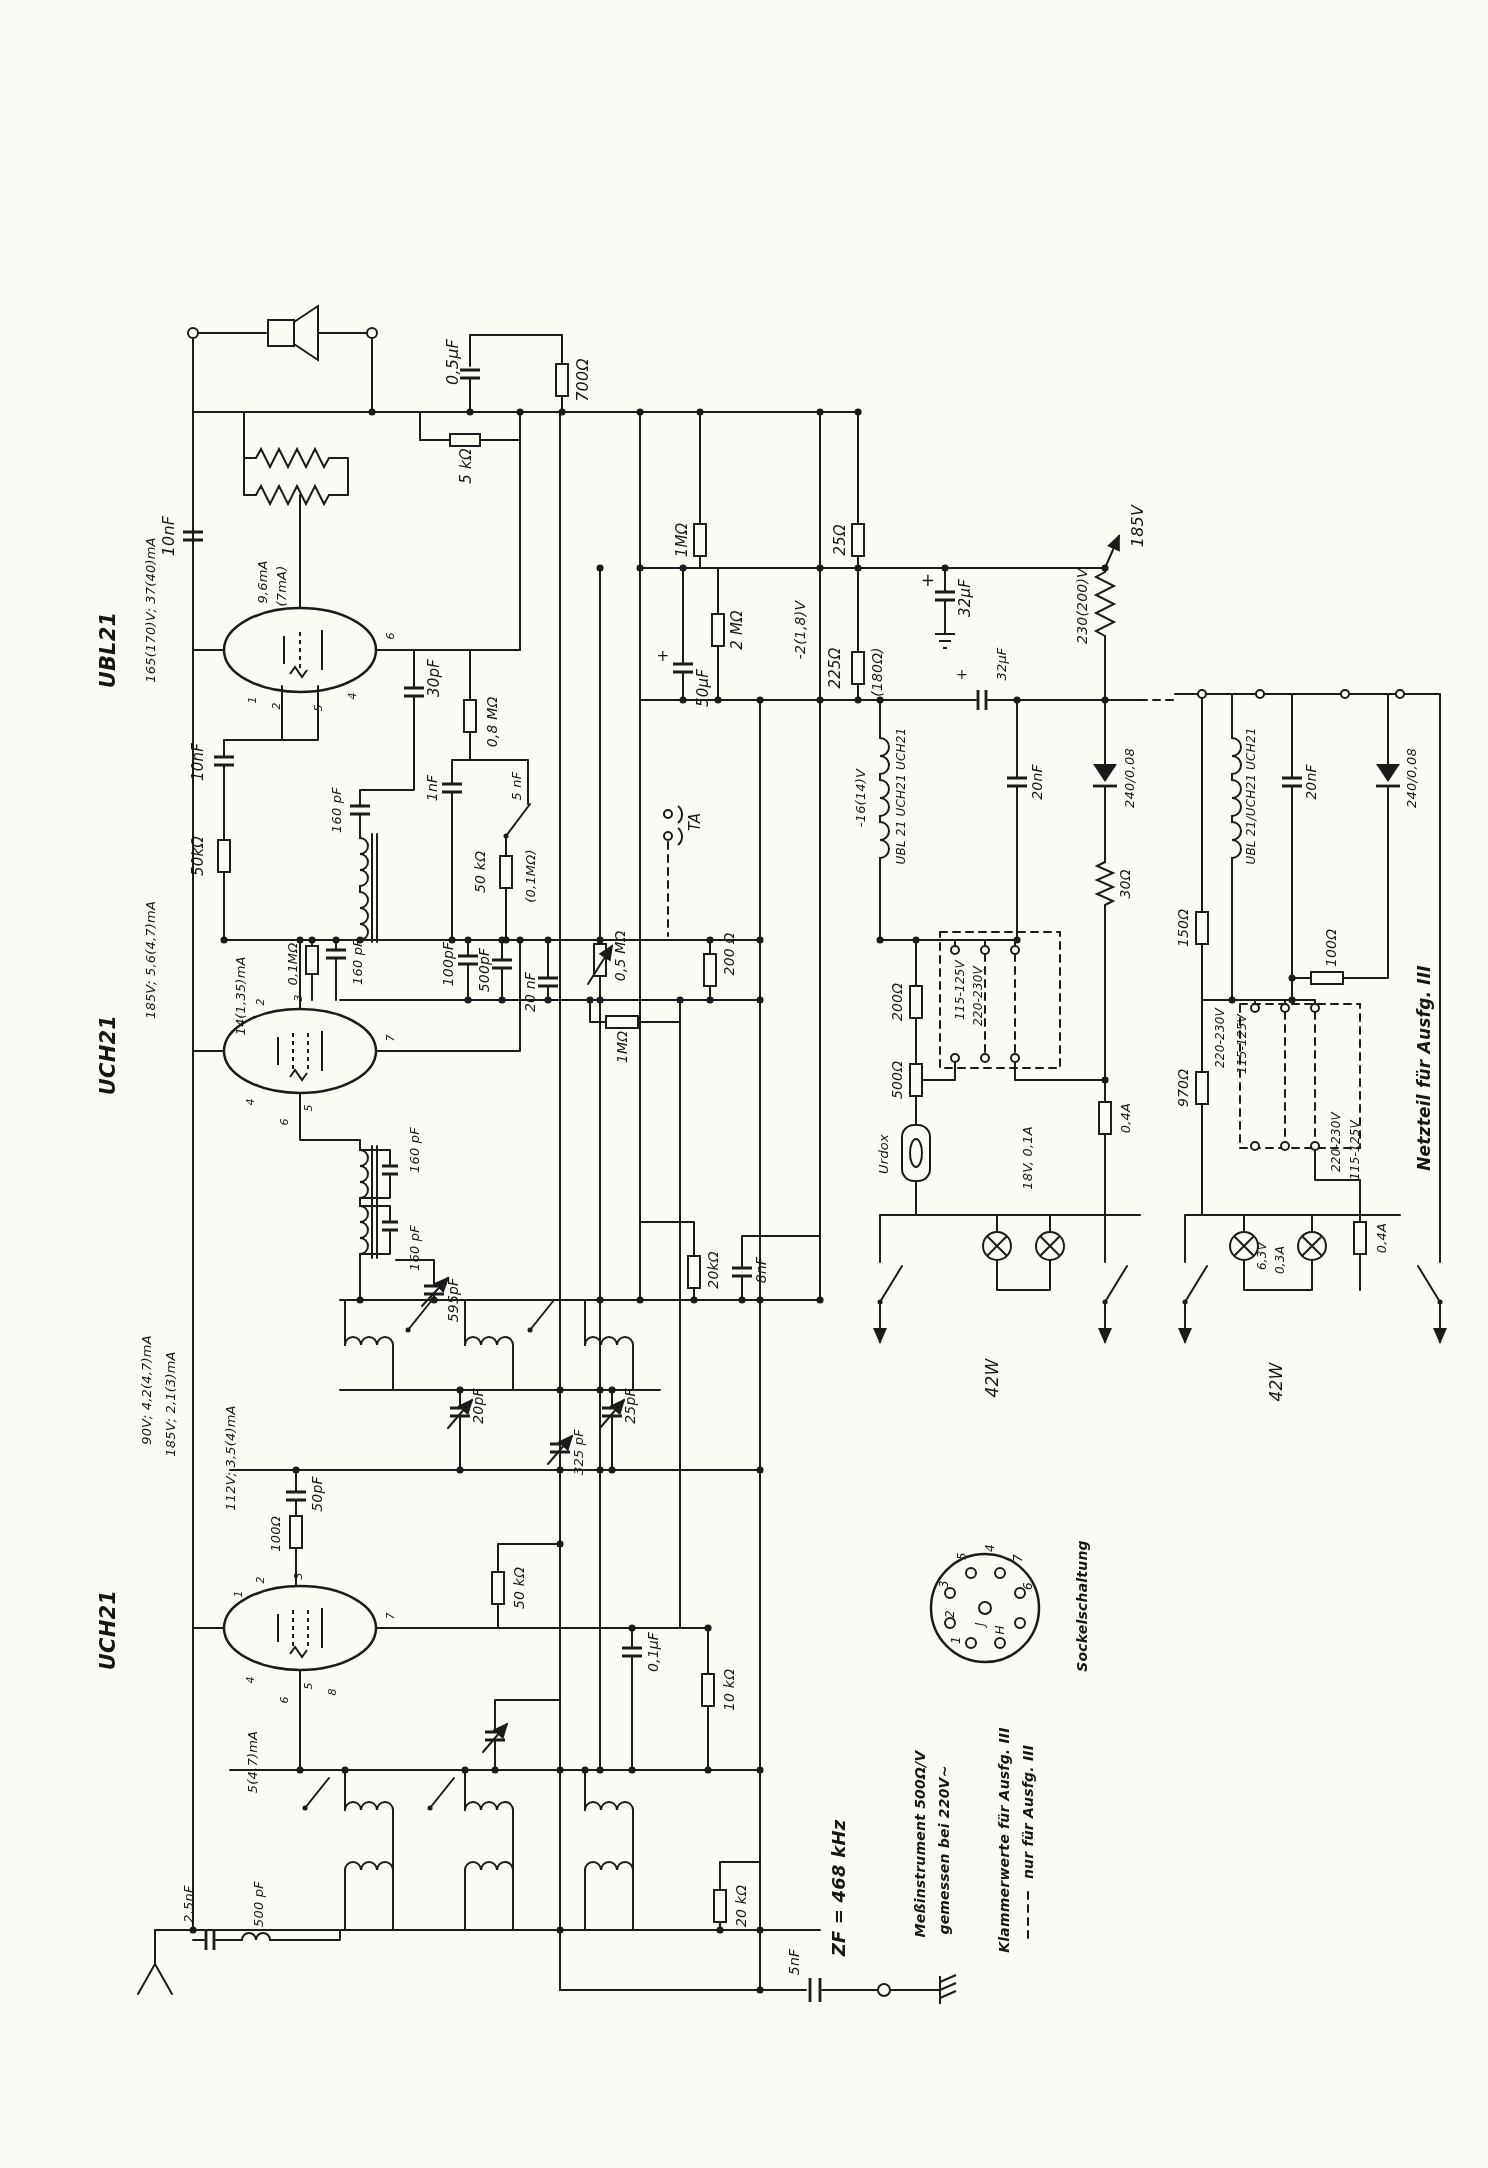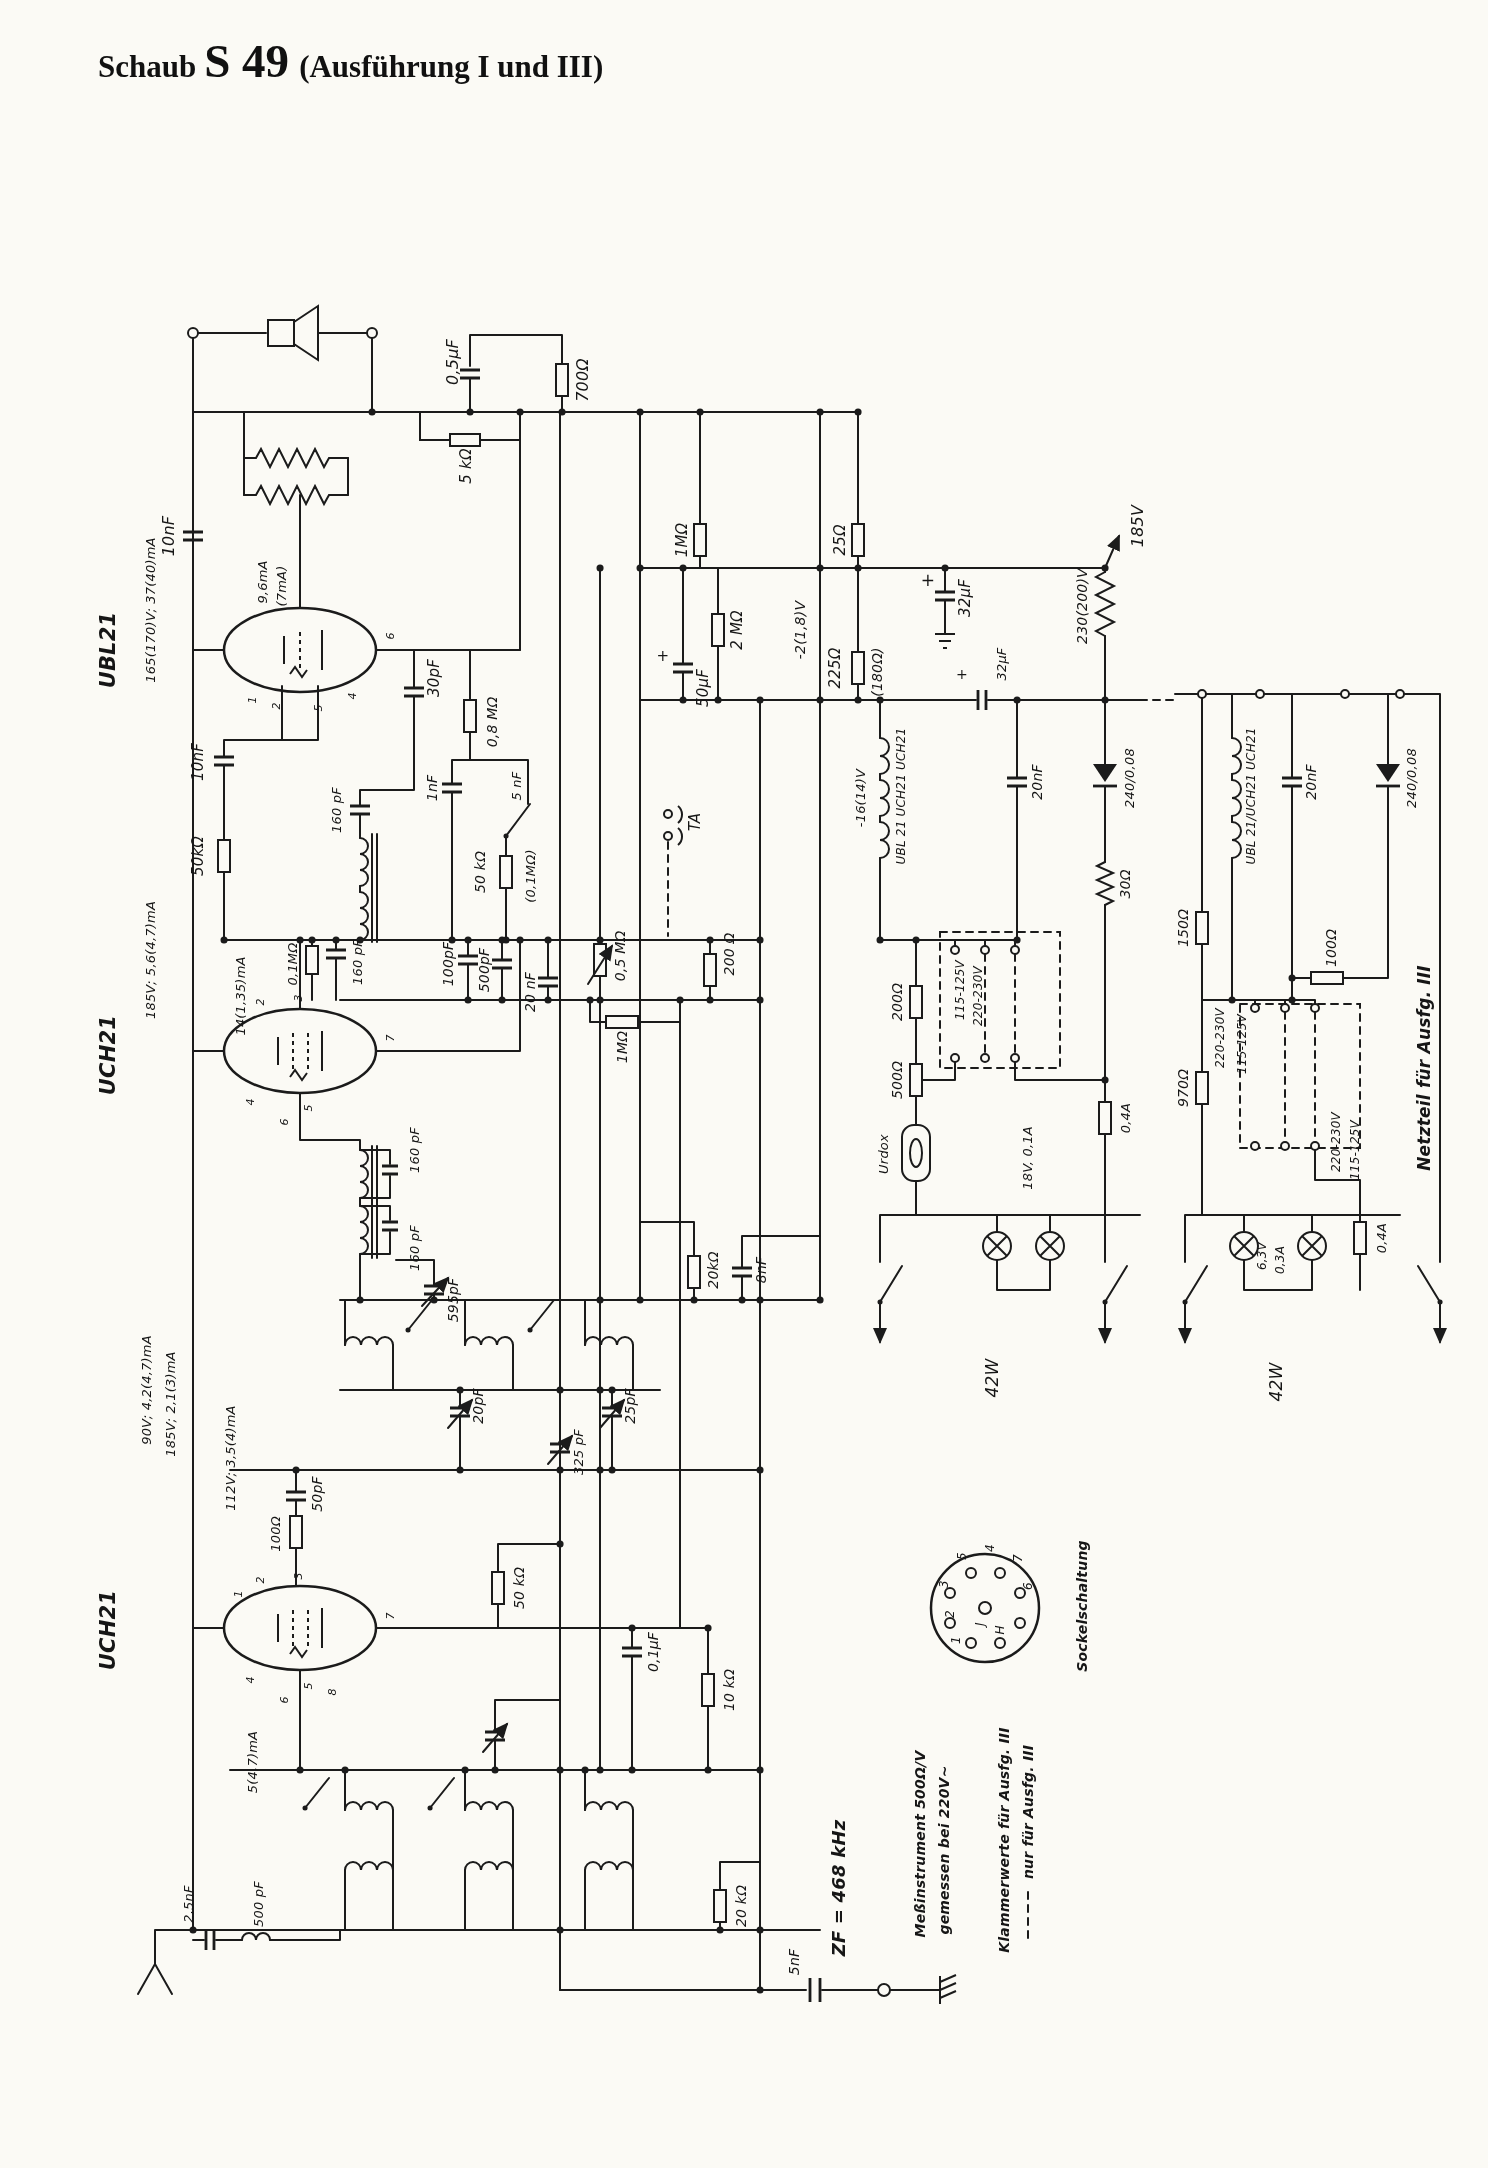--- a/index.html
+++ b/index.html
@@ -25,23 +25,20 @@
   .pdots{fill:none;stroke:#1b1b1b;stroke-width:5;stroke-linecap:round;}
   .tube{fill:none;stroke:#1b1b1b;stroke-width:2.5;}
   .el{fill:none;stroke:#1b1b1b;stroke-width:2;}
   .eld{fill:none;stroke:#1b1b1b;stroke-width:2;stroke-dasharray:4 4;}
 </style>
 </head>
 <body>
 
 <div class="page">
 
-  <header class="title">
-    <span class="brand">Schaub</span><span class="model">S 49</span><span class="variant">(Ausführung I und III)</span>
-  </header>
 
   <svg class="schem" width="1488" height="2168" viewBox="0 0 1488 2168">
     <defs>
       <marker id="ah" markerWidth="9" markerHeight="9" refX="7" refY="3.5" orient="auto">
         <path d="M0,0 L8,3.5 L0,7 Z" fill="#1b1b1b"></path>
       </marker>
     </defs>
 
     <g>
 

